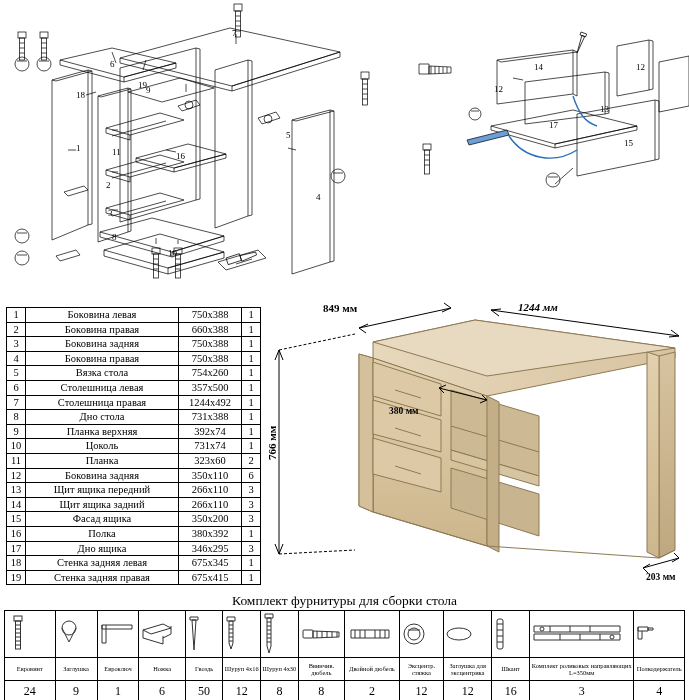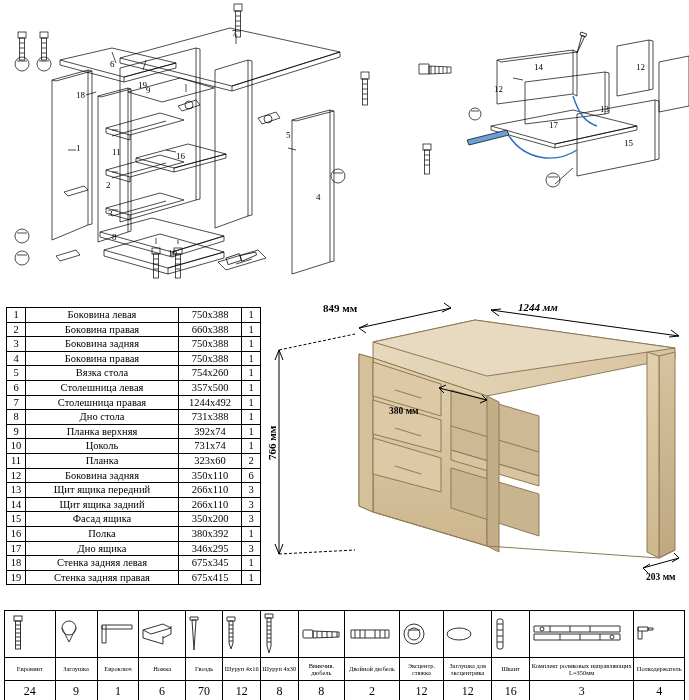--- a/index.html
+++ b/index.html
@@ -443,20 +443,21 @@
       </g>
     </svg>
   </div>
 
   <div class="dim" style="left:323px;top:302px;">849 мм</div>
   <div class="dim" style="left:518px;top:301px;font-style:italic;">1244 мм</div>
   <div class="dimv" style="left:266px;top:460px;">766 мм</div>
   <div class="dim" style="left:389px;top:378px;font-size:9.5px;margin-top:28px;">380 мм</div>
   <div class="dim" style="left:646px;top:572px;font-size:9.5px;">203 мм</div>
 
+  <div class="fitTitle">Комплект фурнитуры для сборки стола</div>
 
   <table class="fit">
     <tbody>
       <tr class="icons" id="fit-icons">
           <td style="width: 46px;">
             <svg width="26" height="40">
               <g fill="none" stroke="#333" stroke-width="1">
                 <rect x="9" y="2" width="8" height="5"></rect>
                 <rect x="10.5" y="7" width="5" height="28"></rect>
                 <path d="M10.5 11h5M10.5 15h5M10.5 19h5M10.5 23h5M10.5 27h5M10.5 31h5"></path>
@@ -590,21 +591,21 @@
           <td>Заглушка для эксцентрика</td>
           <td>Шкант</td>
           <td>Комплект роликовых направляющих L=350мм</td>
           <td>Полкодержатель</td>
         </tr>
       <tr class="qty" id="fit-qty">
           <td>24</td>
           <td>9</td>
           <td>1</td>
           <td>6</td>
-          <td>70</td>
+          <td>50</td>
           <td>12</td>
           <td>8</td>
           <td>8</td>
           <td>2</td>
           <td>12</td>
           <td>12</td>
           <td>16</td>
           <td>3</td>
           <td>4</td>
         </tr>

